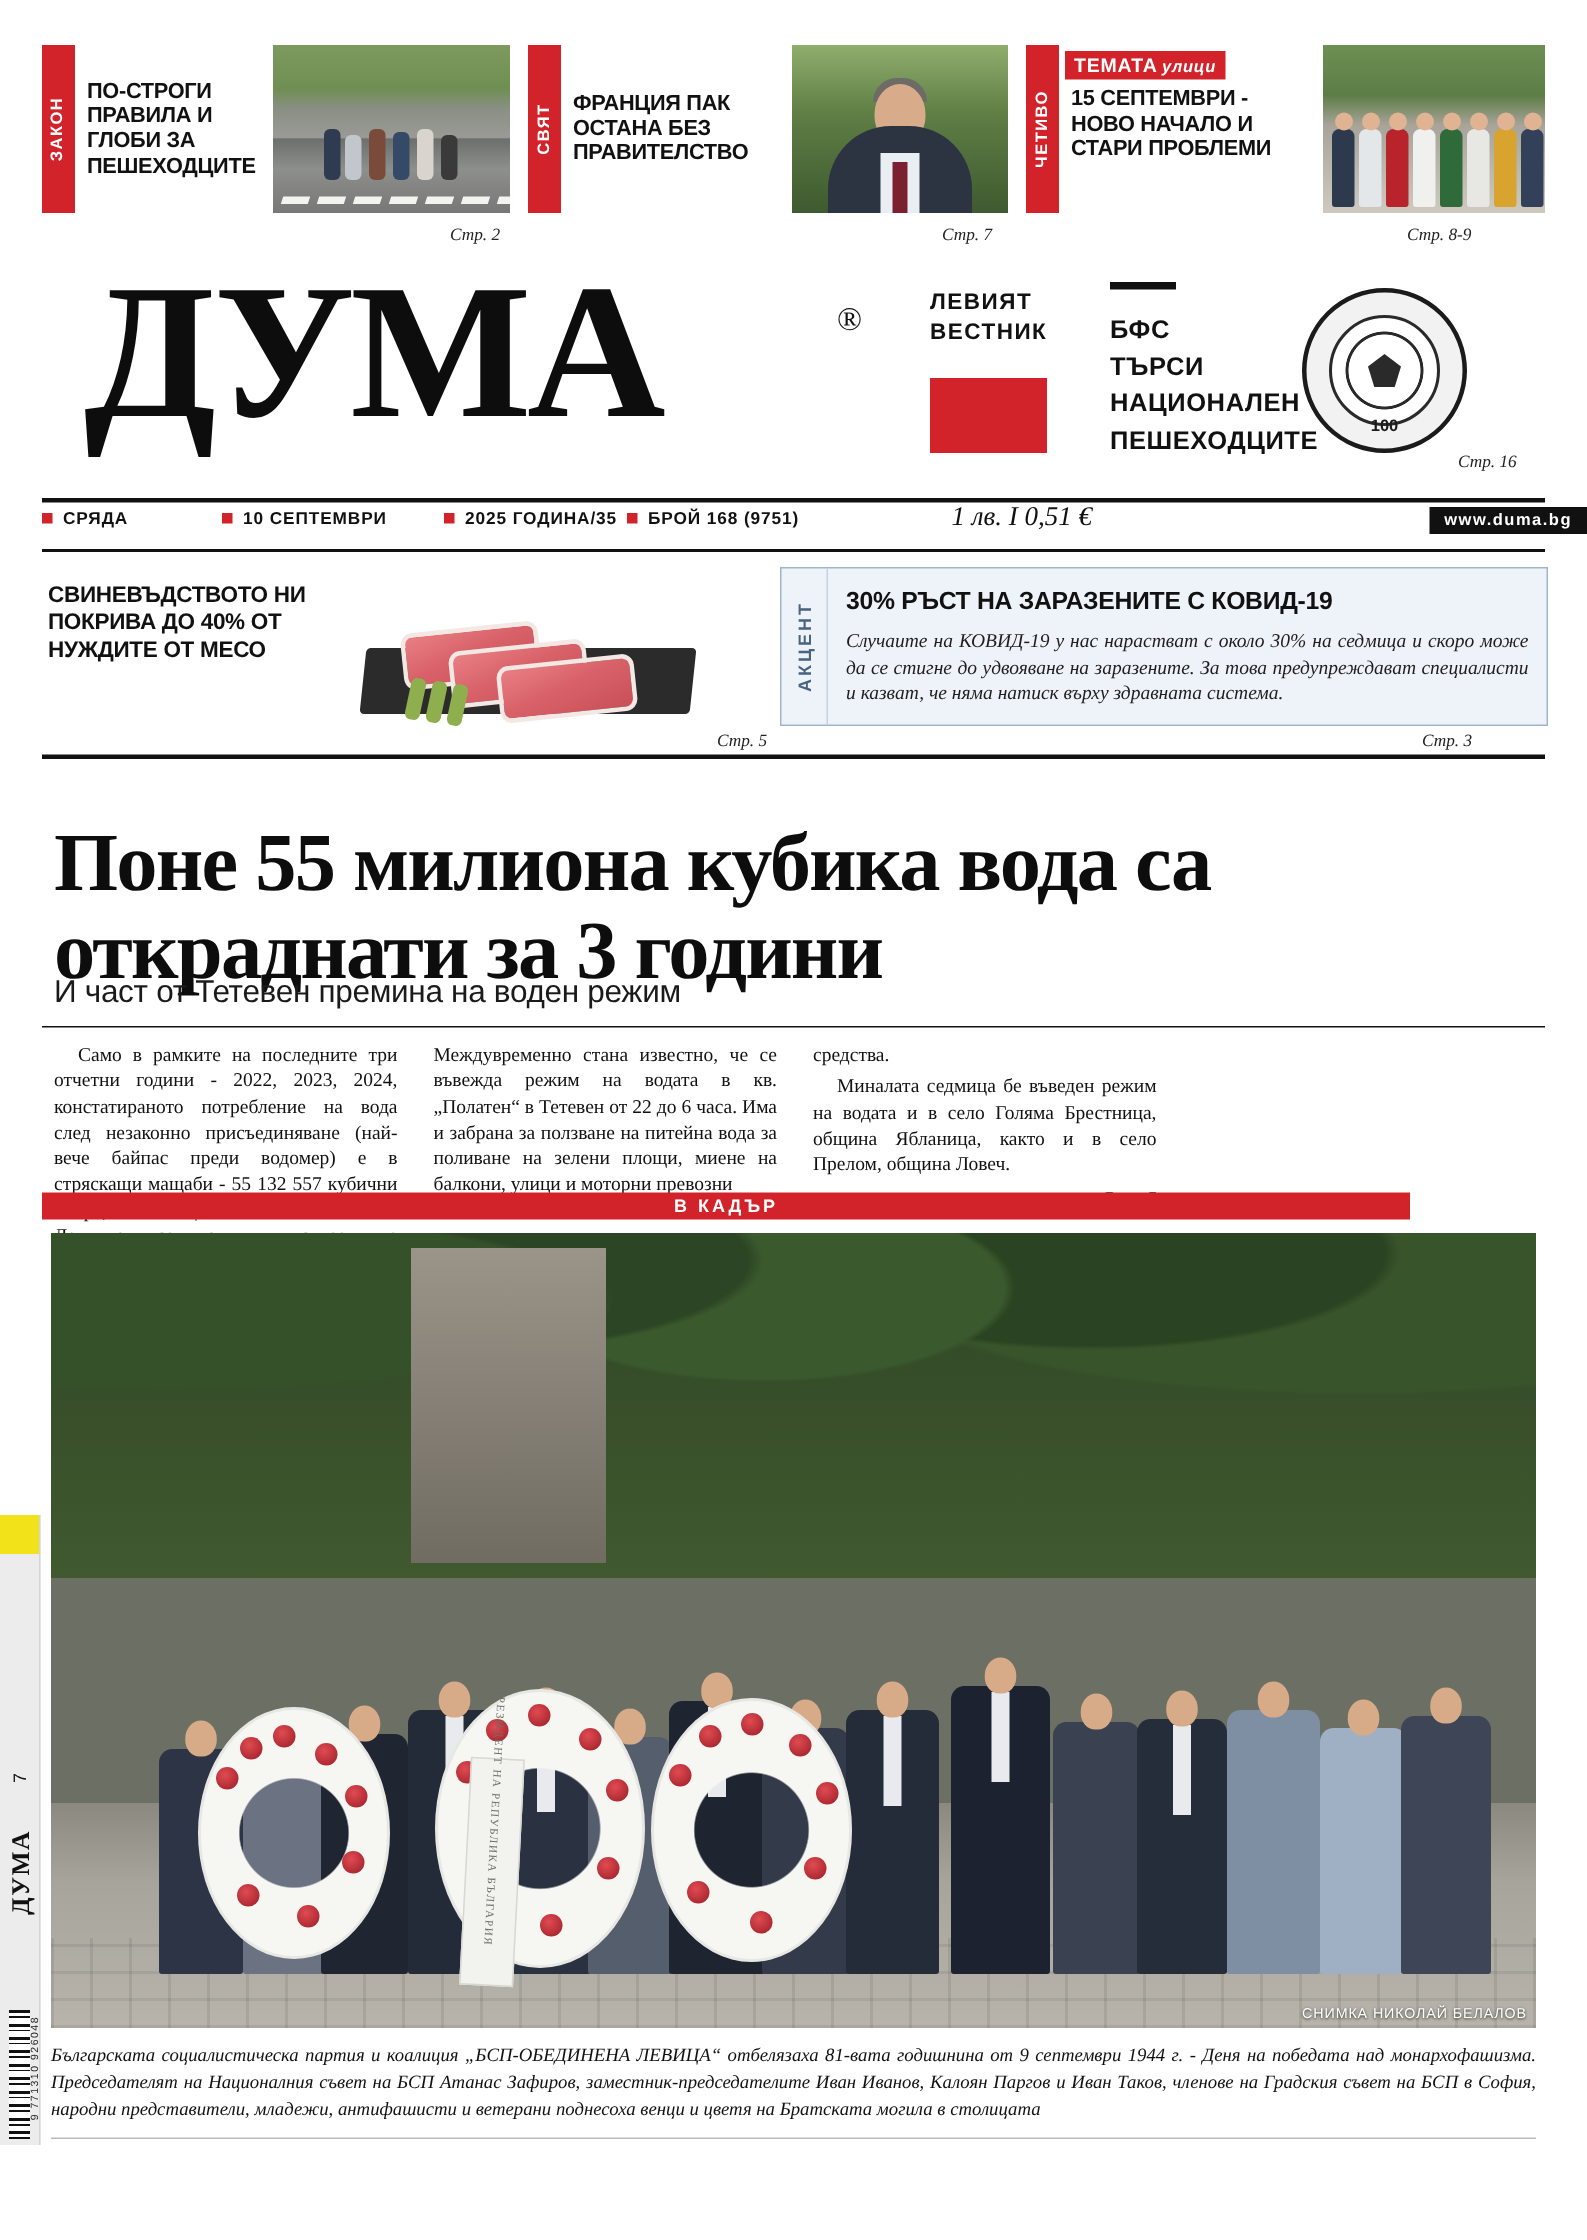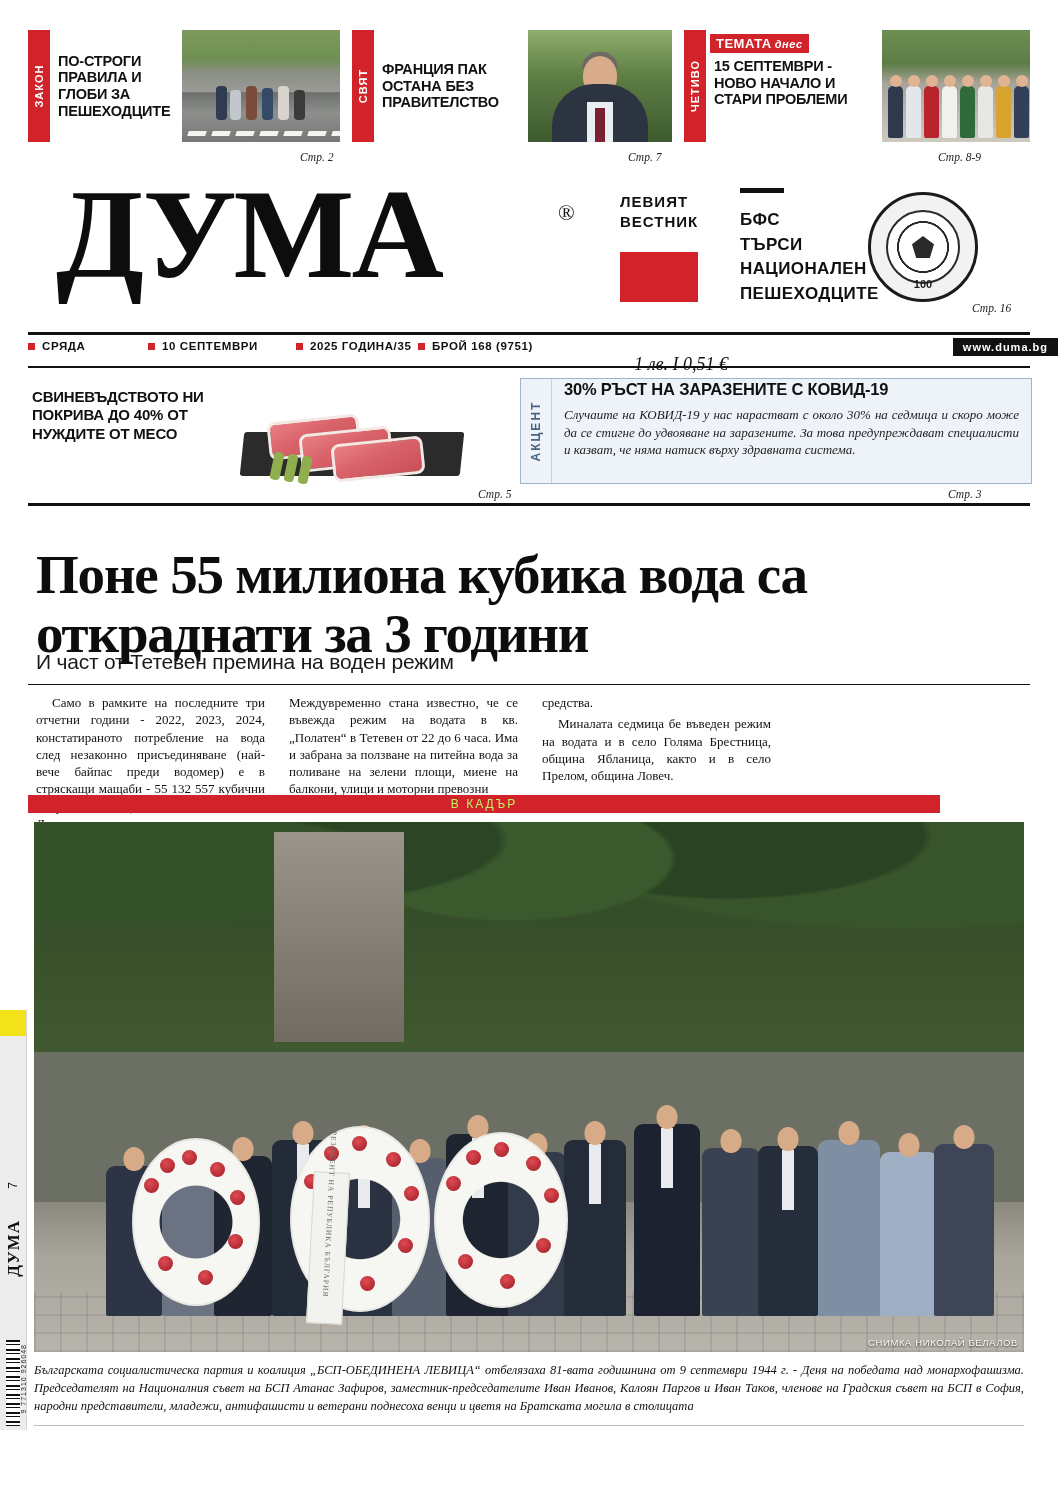--- a/index.html
+++ b/index.html
@@ -300,21 +300,20 @@
   }
   .issue-line .it { position: absolute; }
   .sq { display: inline-block; width: 7px; height: 7px; background: #d2232a; margin-right: 7px; }
   .issue-price {
     position: absolute;
     right: 330px; top: 334px;
     font-family: "Liberation Serif", serif;
     font-style: italic;
     font-size: 18px;
     color: #111;
-    margin-top: 20px;
   }
   .site-url {
     position: absolute;
     right: 0; top: 338px;
     background: #111;
     color: #fff;
     font-size: 11px;
     font-weight: bold;
     letter-spacing: 1px;
     padding: 3px 10px;
@@ -392,21 +391,21 @@
     border-right: 1px solid #c4d3e4;
   }
   .accent-side span {
     transform: rotate(-90deg);
     font-size: 12px;
     font-weight: bold;
     letter-spacing: 2px;
     color: #4a6480;
     white-space: nowrap;
   }
-  .accent-body { padding: 1px 12px 8px 12px; }
+  .accent-body { padding: 13px 12px 8px 12px; }
   .accent-title {
     font-size: 16.5px;
     font-weight: bold;
     color: #111;
     letter-spacing: -0.2px;
     margin-bottom: 7px;
   }
   .accent-text {
     font-family: "Liberation Serif", serif;
     font-style: italic;
@@ -477,23 +476,23 @@
     margin-top: 6px;
   }
 
   
   .kadar {
     position: absolute;
     left: 28px; top: 795px;
     width: 912px;
     height: 18px;
     background: #d2232a;
-    color: #bef264;
+    color: #ffffff;
     font-size: 12px;
-    font-weight: normal;
+    font-weight: bold;
     letter-spacing: 2px;
     display: flex;
     align-items: center;
     justify-content: center;
   }
 
   
   .photo {
     position: absolute;
     left: 34px; top: 822px;
@@ -716,21 +715,21 @@
           <div class="tie"></div>
         </div>
       </div>
     </div>
 
     <div class="teaser t3">
       <div class="teaser-tag">
           <span>ЧЕТИВО</span>
         </div>
       <div class="temata-badge">
-        <span>ТЕМАТА</span><span class="sub">днес</span>
+        <span>ТЕМАТА</span><span class="sub">улици</span>
       </div>
       <div class="teaser-text">15 СЕПТЕМВРИ - НОВО НАЧАЛО И СТАРИ ПРОБЛЕМИ</div>
       <div class="teaser-img">
         <div class="ph-school">
           <div class="kid" style="left:6px;background:#2d3a4d;"></div>
           <div class="kid" style="left:24px;background:#e4e7ea;"></div>
           <div class="kid" style="left:42px;background:#b9242c;"></div>
           <div class="kid" style="left:60px;background:#f0f0ee;"></div>
           <div class="kid" style="left:78px;background:#2f6b3a;"></div>
           <div class="kid" style="left:96px;background:#e7e7e4;"></div>

